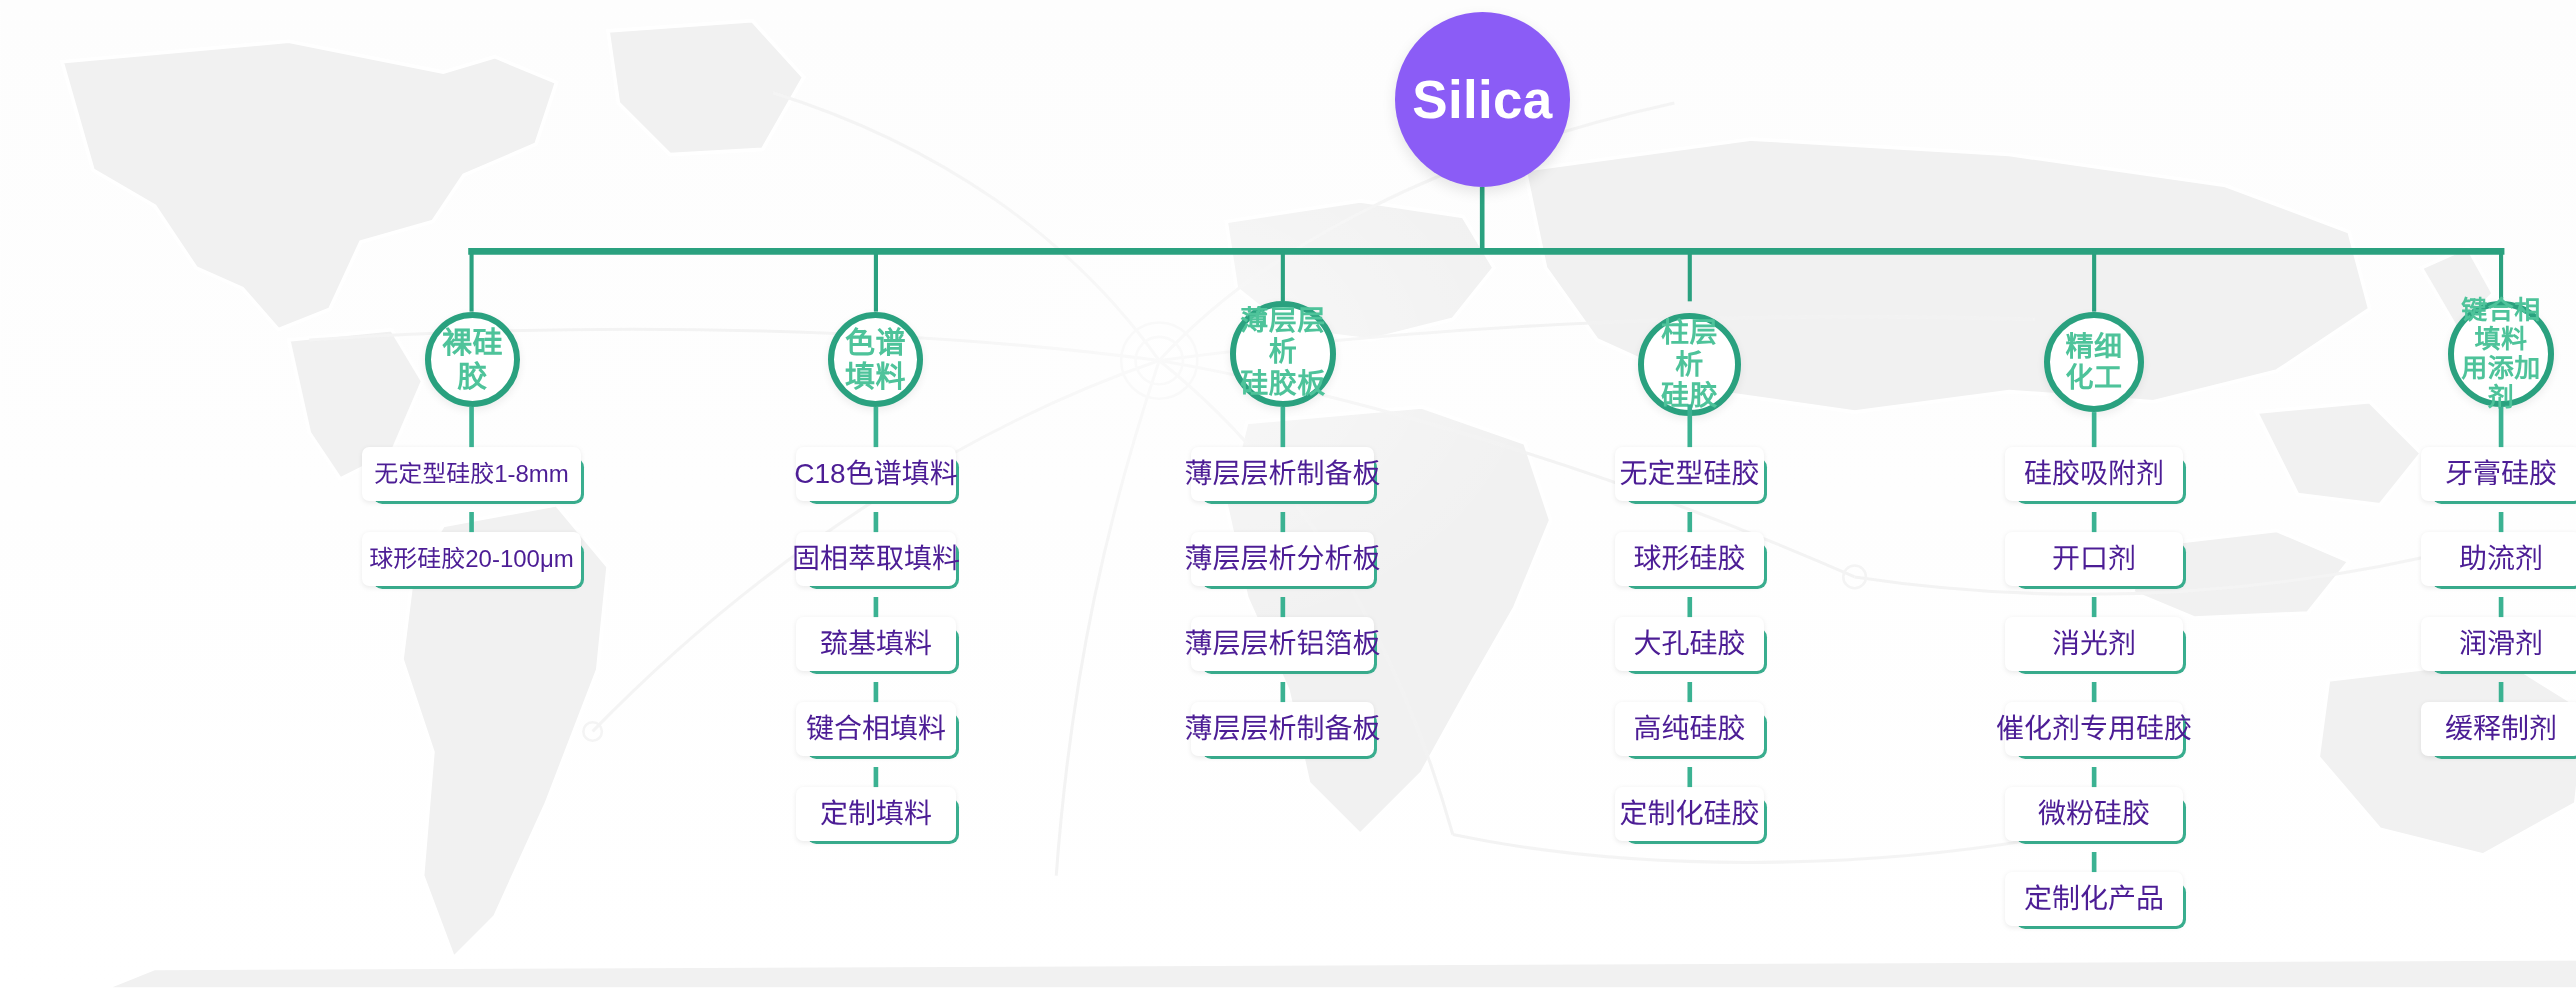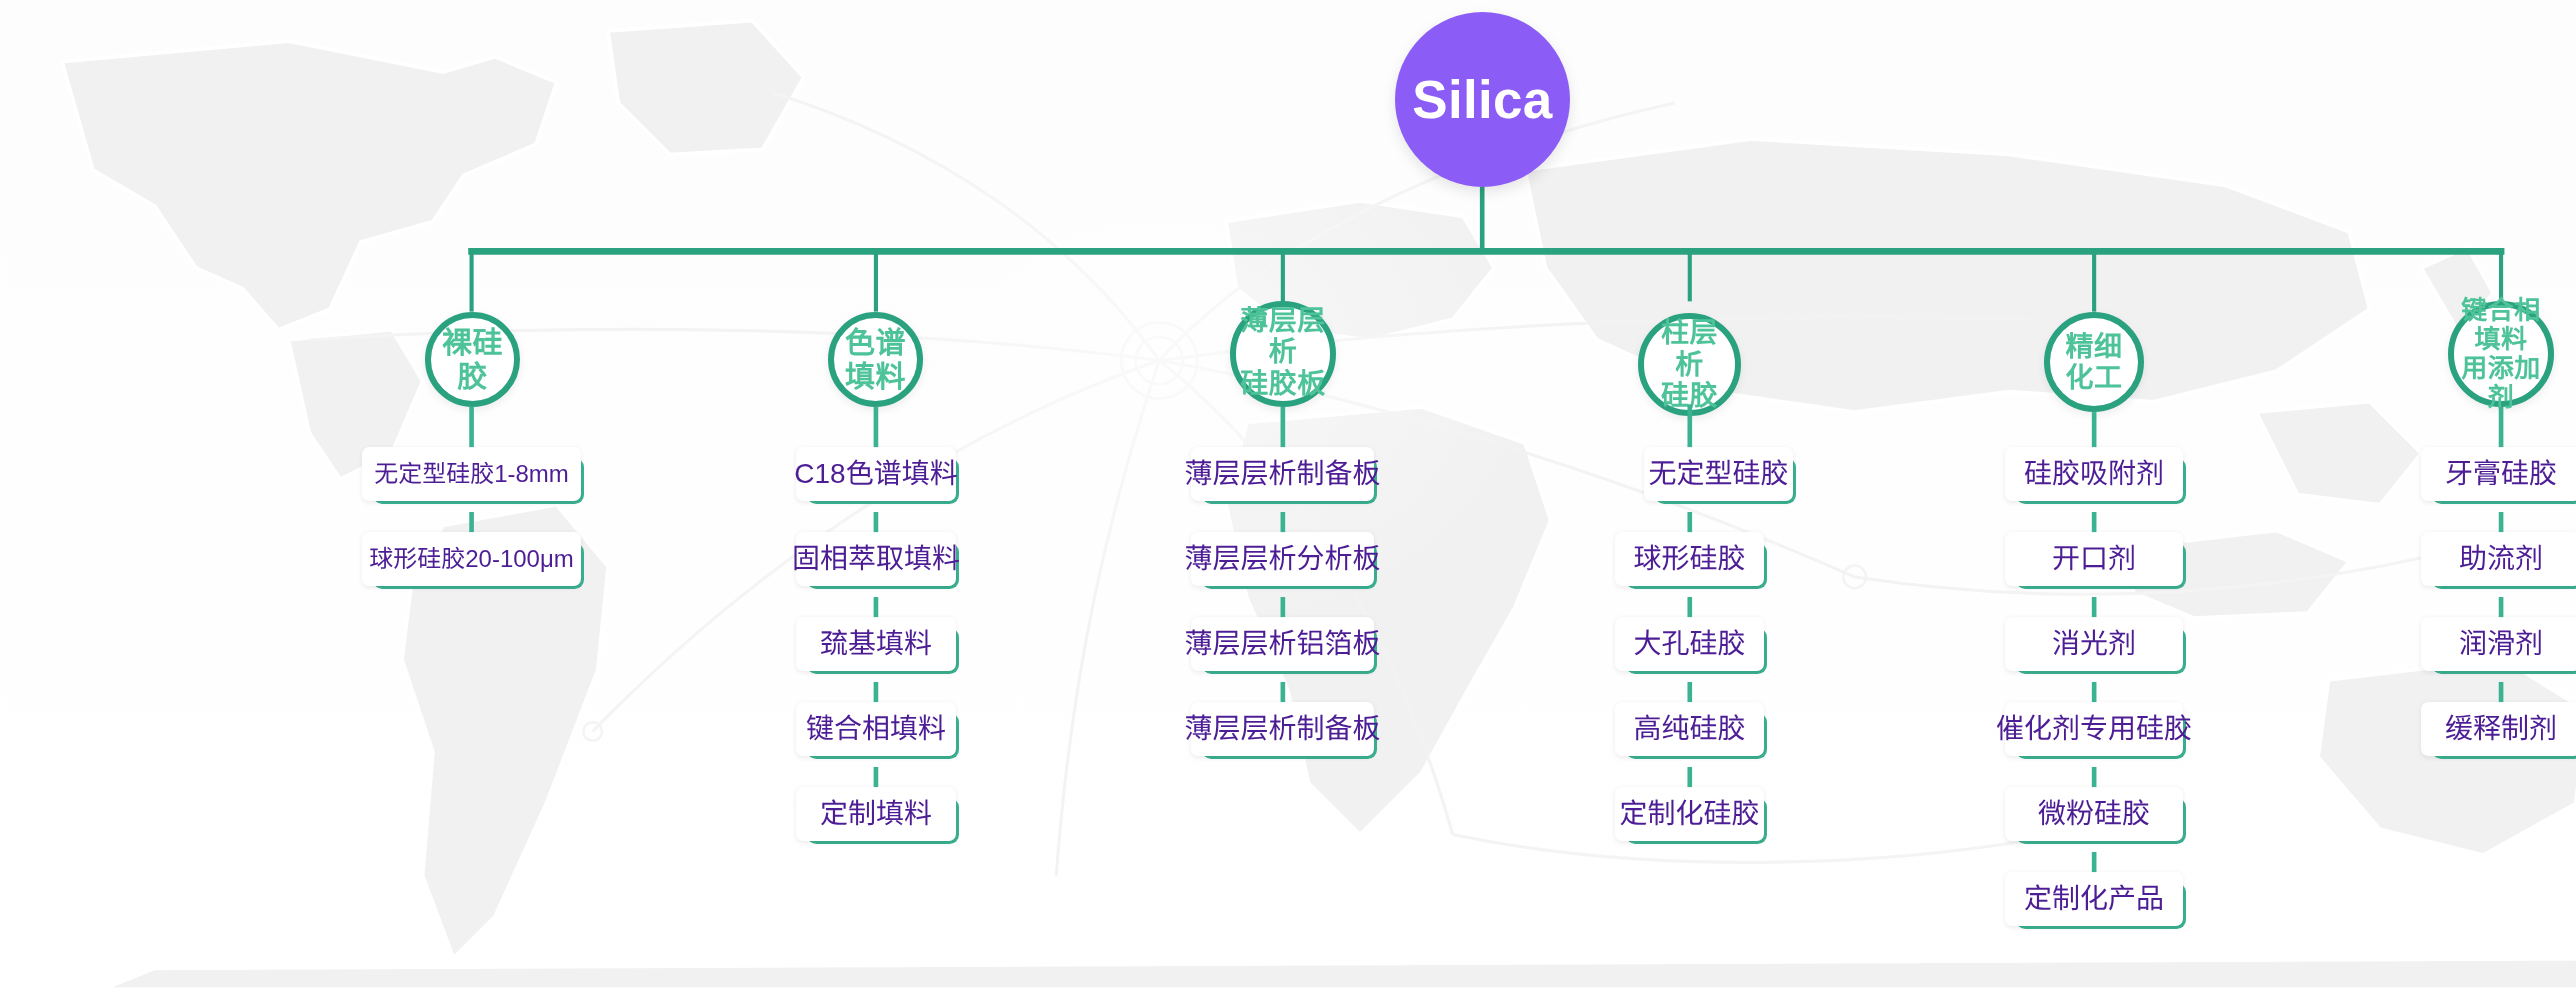--- a/index.html
+++ b/index.html
@@ -319,21 +319,21 @@
           <div class="leaf-face">
             <span class="leaf-label">薄层层析制备板</span>
           </div>
         </div>
       </div>
       <div class="branch" style="left: 0px;">
         <div class="branch-circle" style="left: 1638px; top: 301px; width: 103px; height: 103px; margin-top: 12px;">
           <span class="branch-circle-label" style="font-size: 28px;">柱层析
 硅胶</span>
         </div>
-        <div class="leaf" style="left: 1615px; top: 447px; width: 149px; margin-left: 29px;">
+        <div class="leaf" style="left: 1615px; top: 447px; width: 149px;">
           <div class="leaf-shadow"></div>
           <div class="leaf-face">
             <span class="leaf-label">无定型硅胶</span>
           </div>
         </div>
         <div class="leaf" style="left: 1615px; top: 532px; width: 149px;">
           <div class="leaf-shadow"></div>
           <div class="leaf-face">
             <span class="leaf-label">球形硅胶</span>
           </div>

